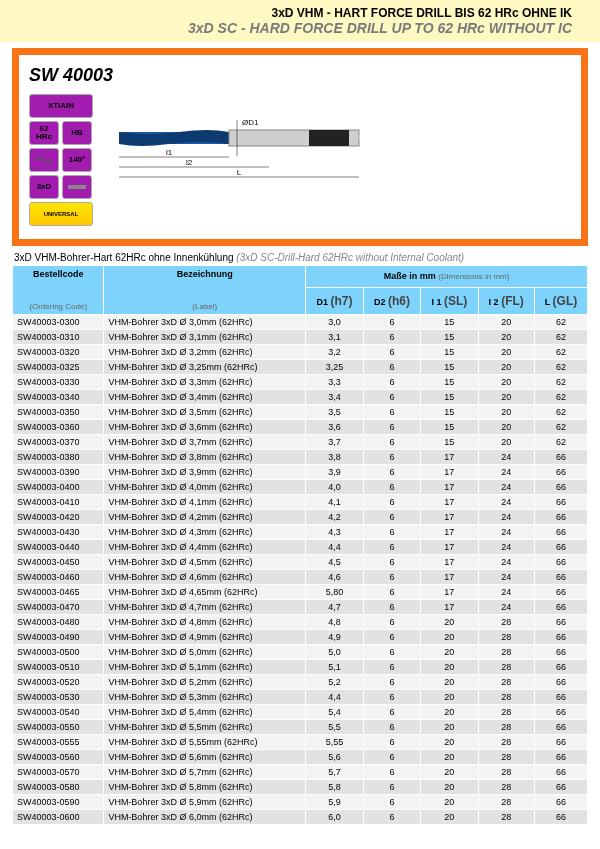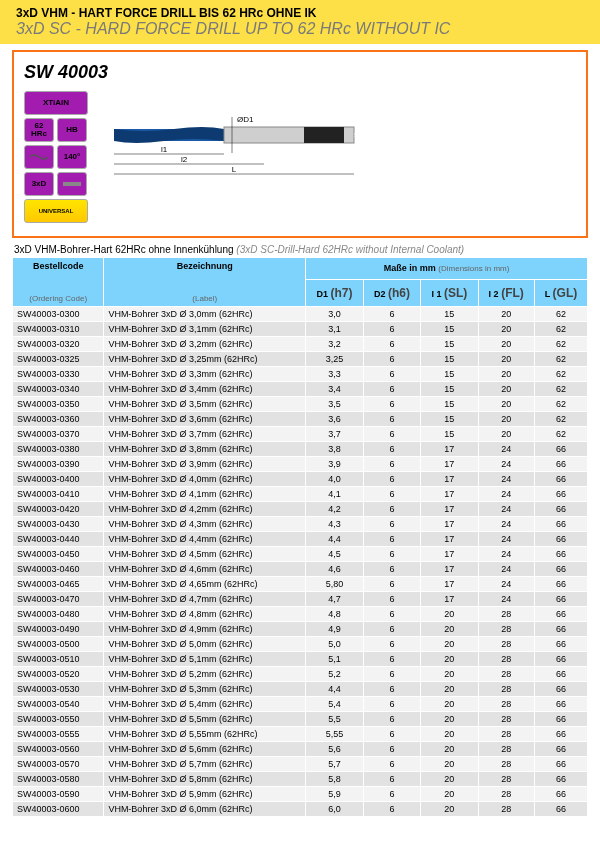--- a/index.html
+++ b/index.html
@@ -1,20 +1,20 @@
 <!DOCTYPE html>
 <html><head>
 <meta charset="utf-8">
 <style>
   * { box-sizing: border-box; margin: 0; padding: 0; }
   body { font-family: Arial, Helvetica, sans-serif; background: #fff; width: 600px; }
-  .title-bar { background: #fde047; padding: 6px 16px; }
+  .title-bar { background: #fef9c3; padding: 6px 28px; text-align: right; }
   .title-main { font-size: 12px; font-weight: bold; color: #000; }
-  .title-sub { font-size: 16px; font-style: italic; color: #7a7a7a; font-weight: normal; }
-  .hero { border: 2px solid #f97316; margin: 6px 12px 4px 12px; padding: 10px; position: relative; background: #fff; }
+  .title-sub { font-size: 14px; font-style: italic; color: #7a7a7a; font-weight: bold; }
+  .hero { border: 7px solid #f97316; margin: 6px 12px 4px 12px; padding: 10px; position: relative; background: #fff; }
   .product-code { font-family: 'Arial Black', Arial, sans-serif; font-style: italic; font-size: 18px; font-weight: 900; margin-bottom: 8px; }
   .badges { display: inline-block; vertical-align: top; }
   .badge-row { display: flex; gap: 3px; margin-bottom: 3px; }
   .badge { border: 1px solid #aaa; border-radius: 3px; width: 30px; height: 24px; display: flex; align-items: center; justify-content: center; font-size: 8px; font-weight: bold; background: #a21caf; text-align: center; line-height: 1; }
   .badge.wide { width: 64px; }
   .badge.yellow { background: linear-gradient(#ffe500,#ffc800); }
   .drill-fig { display: inline-block; vertical-align: top; margin-left: 16px; margin-top: 8px; }
   .subtitle { font-size: 10px; margin: 6px 14px 2px 14px; }
   .subtitle .it { font-style: italic; color: #888; }
   table.data { border-collapse: collapse; width: calc(100% - 24px); margin: 0 12px 30px 12px; font-size: 9px; }

